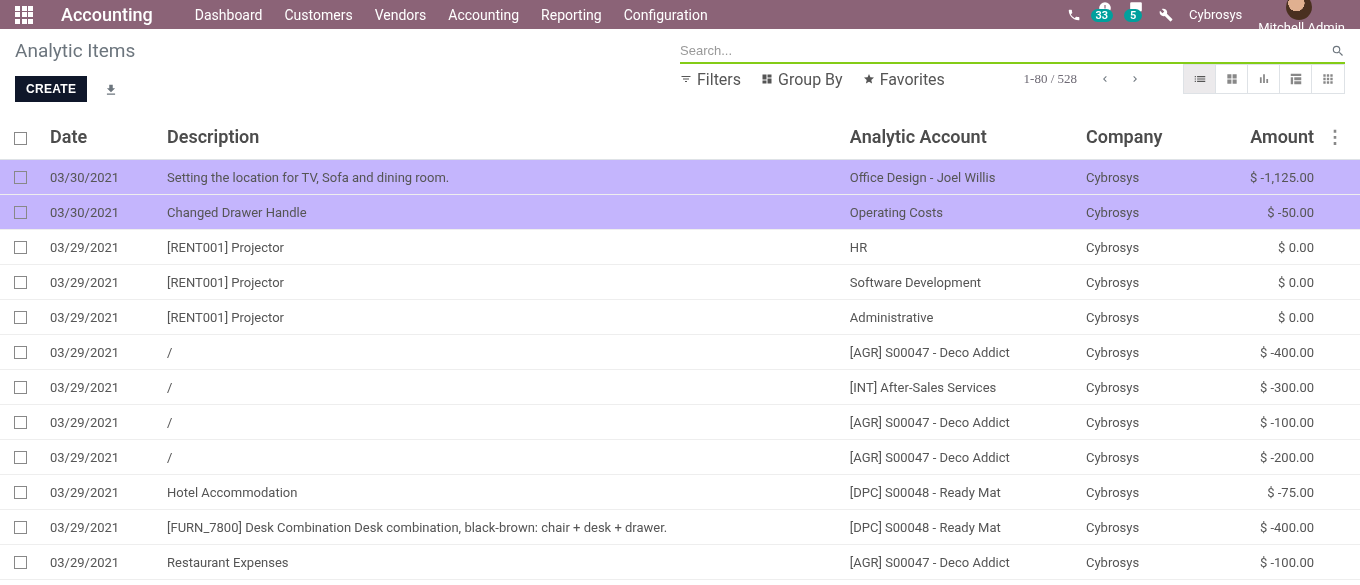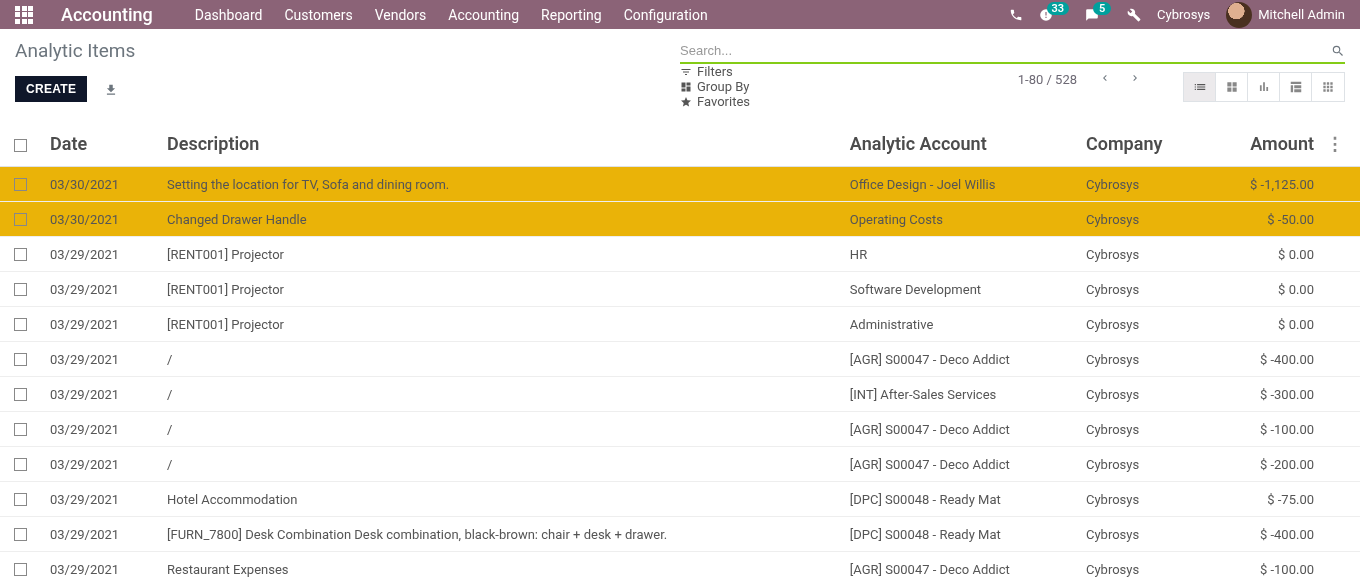--- a/index.html
+++ b/index.html
@@ -5,50 +5,50 @@
 * { box-sizing: border-box; margin: 0; padding: 0; }
 body { font-family: -apple-system, BlinkMacSystemFont, "Segoe UI", Roboto, sans-serif; font-size: 13px; color: #444; background: #fff; width: 1360px; }
 .topnav { background: #8b6377; height: 29px; display: flex; align-items: center; padding: 0 15px; color: #fff; }
 .apps-icon { width: 18px; height: 18px; display: grid; grid-template-columns: repeat(3,5px); grid-template-rows: repeat(3,5px); gap: 1.5px; cursor: pointer; margin-right: 28px;}
 .apps-icon span { background:#fff; }
 .brand { font-size: 18px; font-weight: 500; margin-right: 42px; }
 .nav-menu { display:flex; gap: 22px; font-size:14px; }
 .nav-menu div { cursor:pointer; }
 .nav-right { margin-left:auto; display:flex; align-items:center; gap:16px; }
 .badge { background:#00a09d; color:#fff; border-radius:9px; font-size:11px; padding:0 5px; min-width:18px; text-align:center; margin-left:-6px; position:relative; top:-6px; font-weight:600; }
-.nav-ico { cursor:pointer; display:flex; align-items:center; }
+.nav-ico { cursor:pointer; display:flex; align-items:center;flex-direction:column; }
 .avatar { width:26px; height:26px; border-radius:50%; background: radial-gradient(circle at 40% 35%, #e0b090 0%, #e0b090 35%, #4a3020 36%); margin-right:6px; }
 .control-row { display:flex; align-items:flex-start; padding: 10px 15px 0 15px; }
 .control-left { flex:1; }
 .page-title { font-size:19px; color:#6c757d; font-weight:400; margin-bottom:14px; }
 .create-btn { background:#0f172a; color:#fff; border:none; padding:6px 11px; font-size:12px; font-weight:600; cursor:pointer; letter-spacing:.3px; }
 .download-ico { color:#6c757d; margin-left:14px; cursor:pointer; display:inline-block; vertical-align:middle; }
 .control-right { flex:1; display:flex; flex-direction:column; }
 .search-wrap { display:flex; align-items:center; border-bottom:2px solid #84cc16; padding:4px 0; }
 .search-input { flex:1; border:none; outline:none; font-size:13px; color:#666; background:transparent; }
 .search-input::placeholder { color:#999; }
 .search-btn { color:#6c757d; cursor:pointer; }
 .control-row2 { display:flex; align-items:center; }
-.filterbar { display:flex; color:#555; font-size:13px;flex-direction:column; }
+.filterbar { display:flex; gap:20px; color:#555; font-size:16px; }
 .filterbar > div { cursor:pointer; display:flex; align-items:center; gap:5px; }
-.pager-area { margin-left:auto; display:flex; gap:22px; }
+.pager-area { margin-left:auto; display:flex; align-items:center; gap:22px;font-family:Liberation Serif, serif; }
 .pager-txt { color:#6d6974; font-size:13px; }
 .pager-arrows { display:flex; gap:18px; color:#6c757d; }
 .pager-arrows span { cursor:pointer; }
 .view-switch { display:flex; margin-left:20px; border:1px solid #dee2e6; }
 .view-switch div { width:32px; height:28px; display:flex; align-items:center; justify-content:center; color:#888; cursor:pointer; border-right:1px solid #dee2e6; }
 .view-switch div:last-child { border-right:none; }
 .view-switch div.active { background:#eceaec; color:#555; }
 table { width:100%; border-collapse:collapse; margin-top:12px; }
 th { text-align:left; font-size:18px; font-weight:600; color:#4c4c4c; padding:12px 10px; border-bottom:1px solid #dee2e6; }
 th.amt, td.amt { text-align:right; padding-right:46px; }
 td { padding:9px 10px; border-bottom:1px solid #eee; color:#555; font-size:13px; }
 .chk { width:40px; text-align:center; }
 .chk-box { width:13px; height:13px; border:1.5px solid #888; display:inline-block; cursor:pointer; position:relative; top:2px; }
-tr.hover-row { background:#eab308; }
+tr.hover-row { background:#c4b5fd; }
 .kebab { position:absolute; right:16px; cursor:pointer; color:#888; }
 thead th { position:relative; }
 svg { display:block; }
 .ico14 { width:14px; height:14px; fill:currentColor; }
 .ico12 { width:12px; height:12px; fill:currentColor; }
 </style>
 </head>
 <body>
 
 <div class="topnav">

